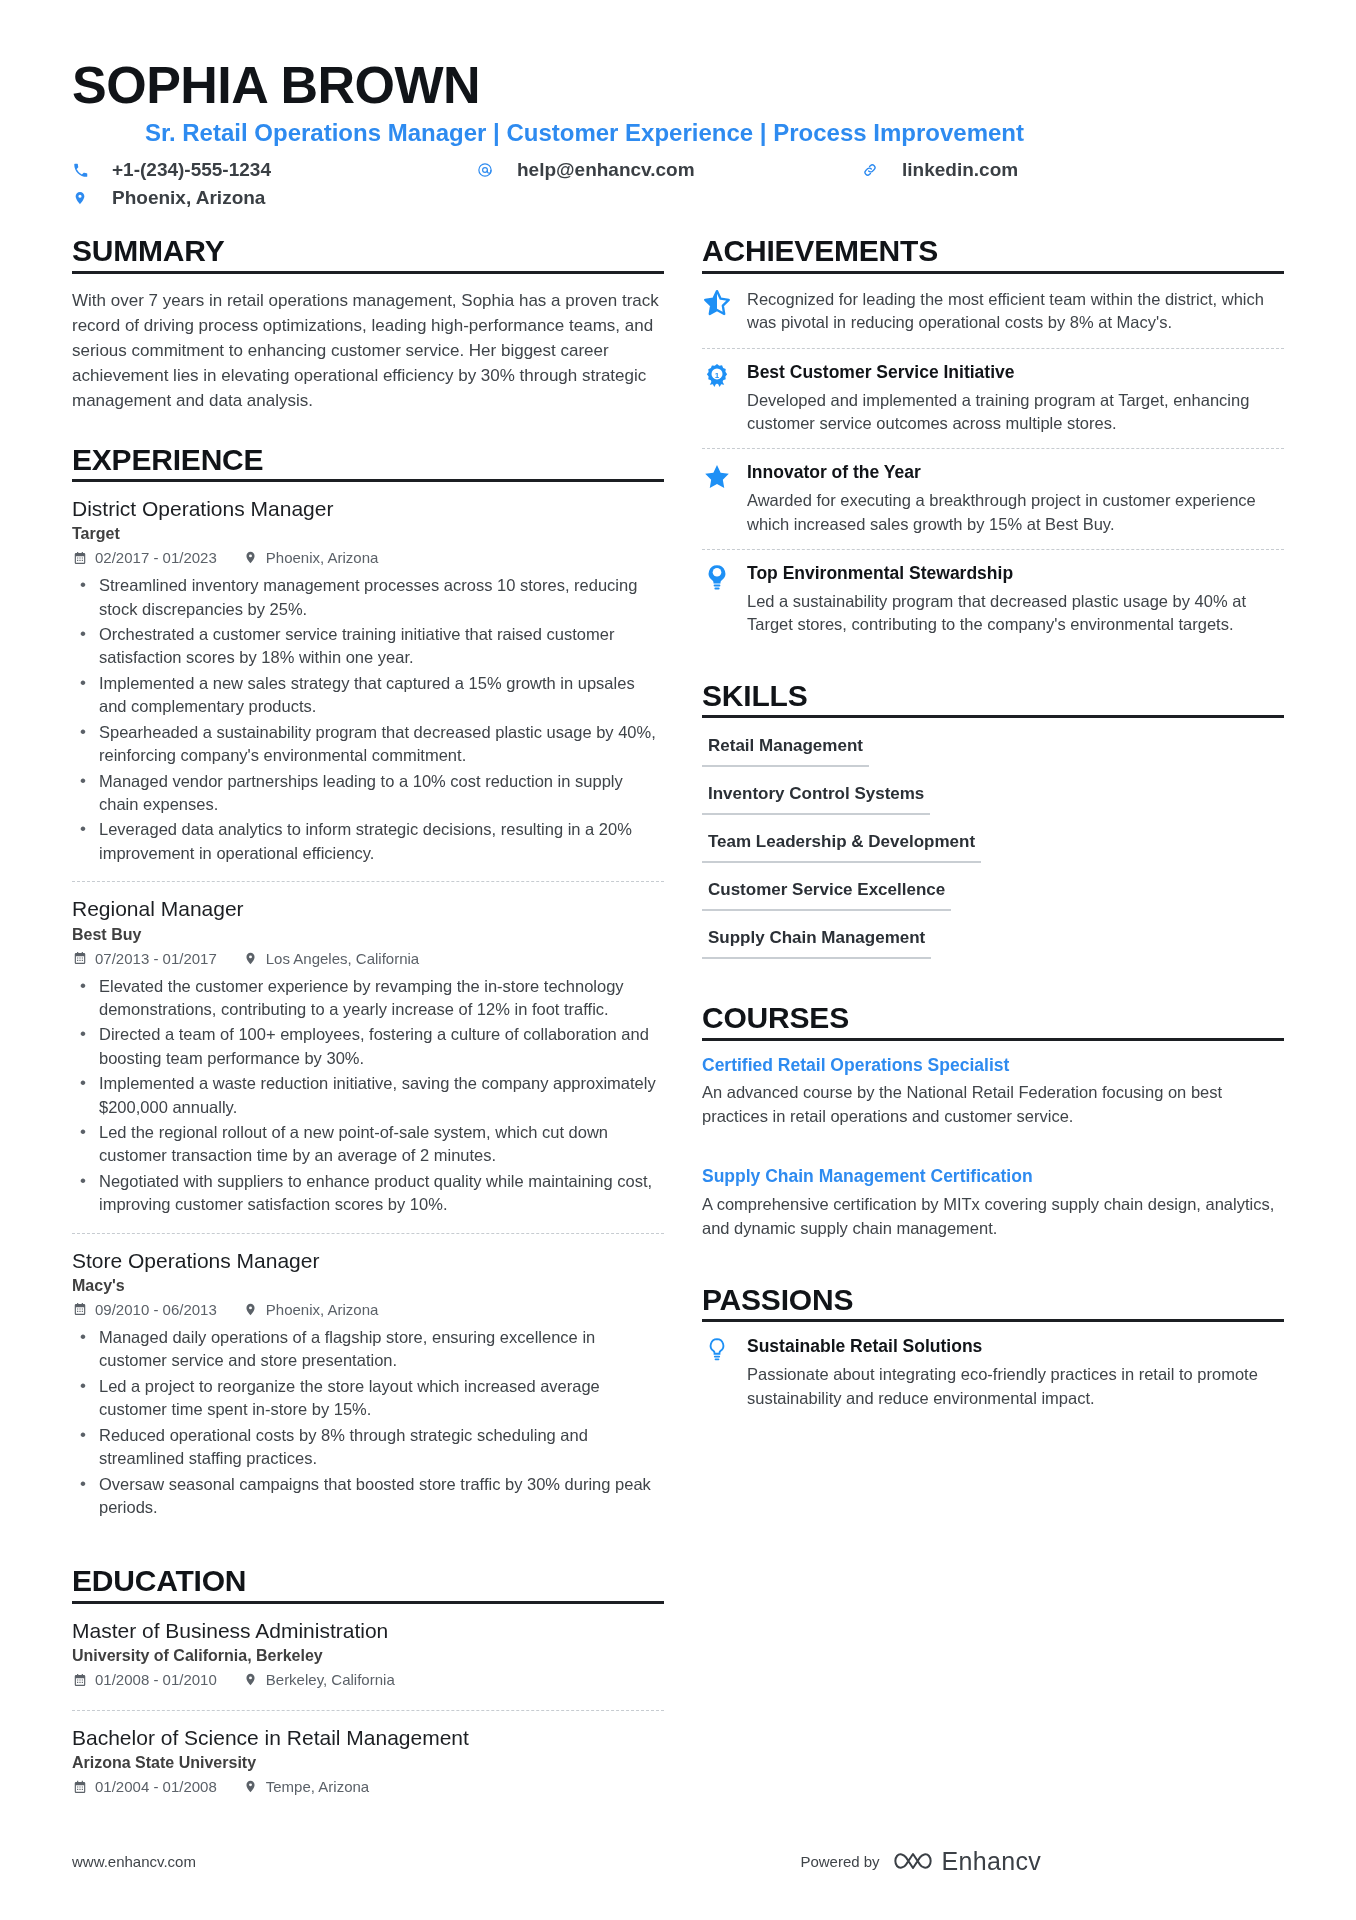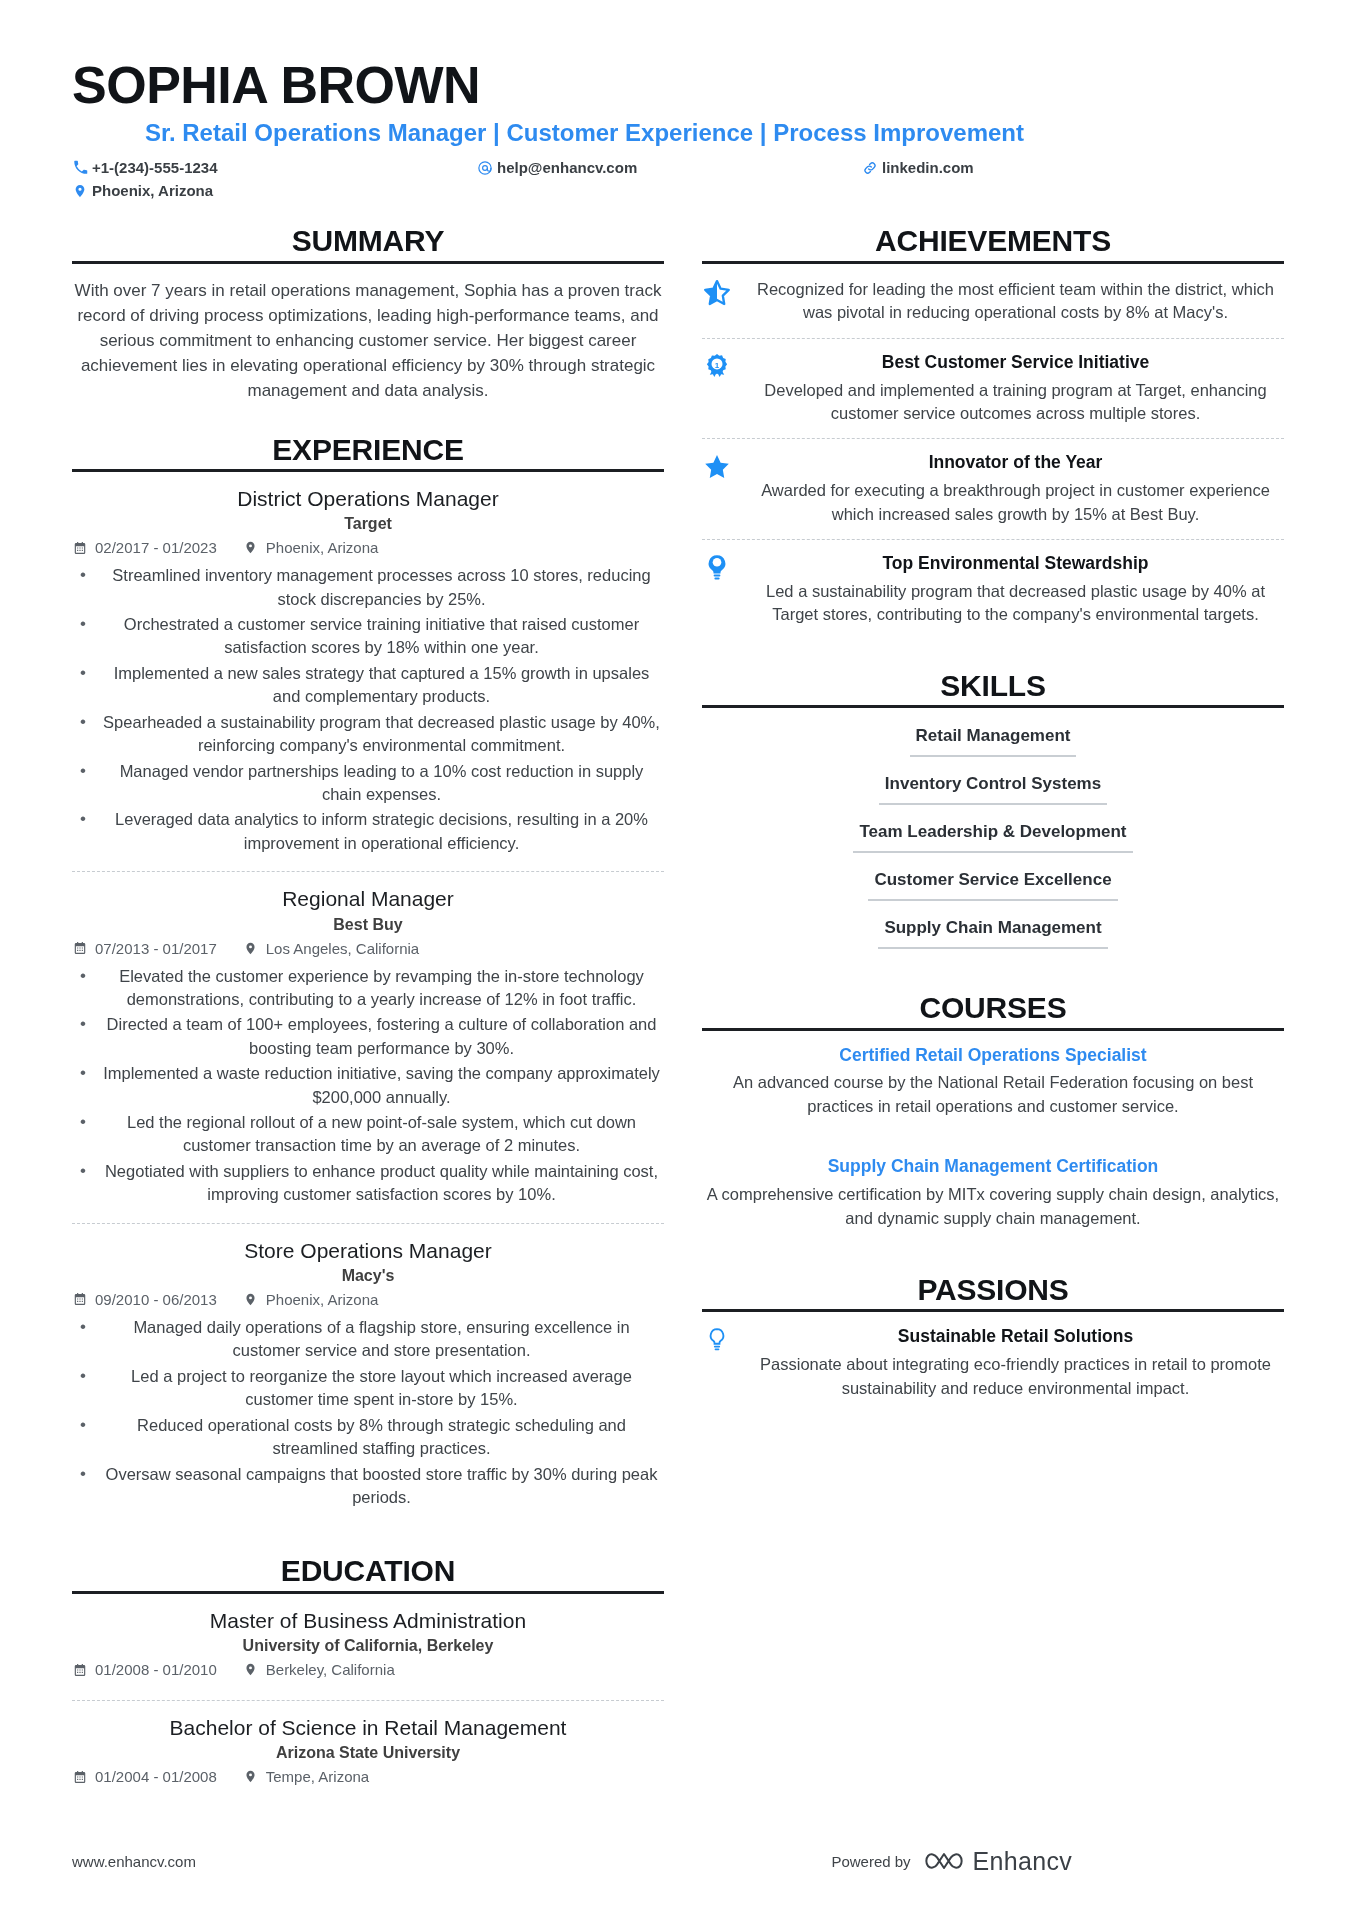--- a/index.html
+++ b/index.html
@@ -37,40 +37,39 @@
   }
   .contact-grid {
     display: grid;
     grid-template-columns: 405px 385px auto;
     row-gap: 6px;
     margin-bottom: 26px;
   }
   .contact-item {
     display: flex;
     align-items: center;
-    gap: 4px;
-    font-size: 15px;
+    gap: 24px;
+    font-size: 19px;
     font-weight: 700;
     color: #3a3f44;
     white-space: nowrap;
   }
   .ci-icon {
     width: 16px; height: 16px;
     flex: 0 0 16px;
     display: flex; align-items: center; justify-content: center;
     color: #2e8bf0;
   }
   .ci-icon svg { display:block; }
 
   
   .columns {
     display: flex;
     gap: 38px;
     align-items: flex-start;
-    text-align: center;
   }
   .col-left  { width: 592px; flex: 0 0 592px; }
   .col-right { width: 582px; flex: 0 0 582px; }
 
   h2.section {
     font-size: 30px;
     font-weight: 700;
     color: #111418;
     letter-spacing: -0.2px;
     line-height: 1.08;
@@ -188,21 +187,21 @@
   }
   .course-desc {
     font-size: 16.5px;
     line-height: 1.42;
     color: #3f4449;
   }
 
   
   .footer {
     position: absolute;
-    left: 72px; right: 56px;
+    left: 72px; right: 87px;
     bottom: 44px;
     display: flex;
     align-items: center;
     justify-content: space-between;
   }
   .footer-url { font-size: 15px; color: #3f4449; }
   .footer-right { display:flex; align-items:center; gap: 13px; }
   .powered { font-size: 15px; color: #3f4449; }
   .brand { display:flex; align-items:center; gap: 9px; }
   .brand-word { font-size: 25px; color: #3b4046; letter-spacing: 0.3px; }

